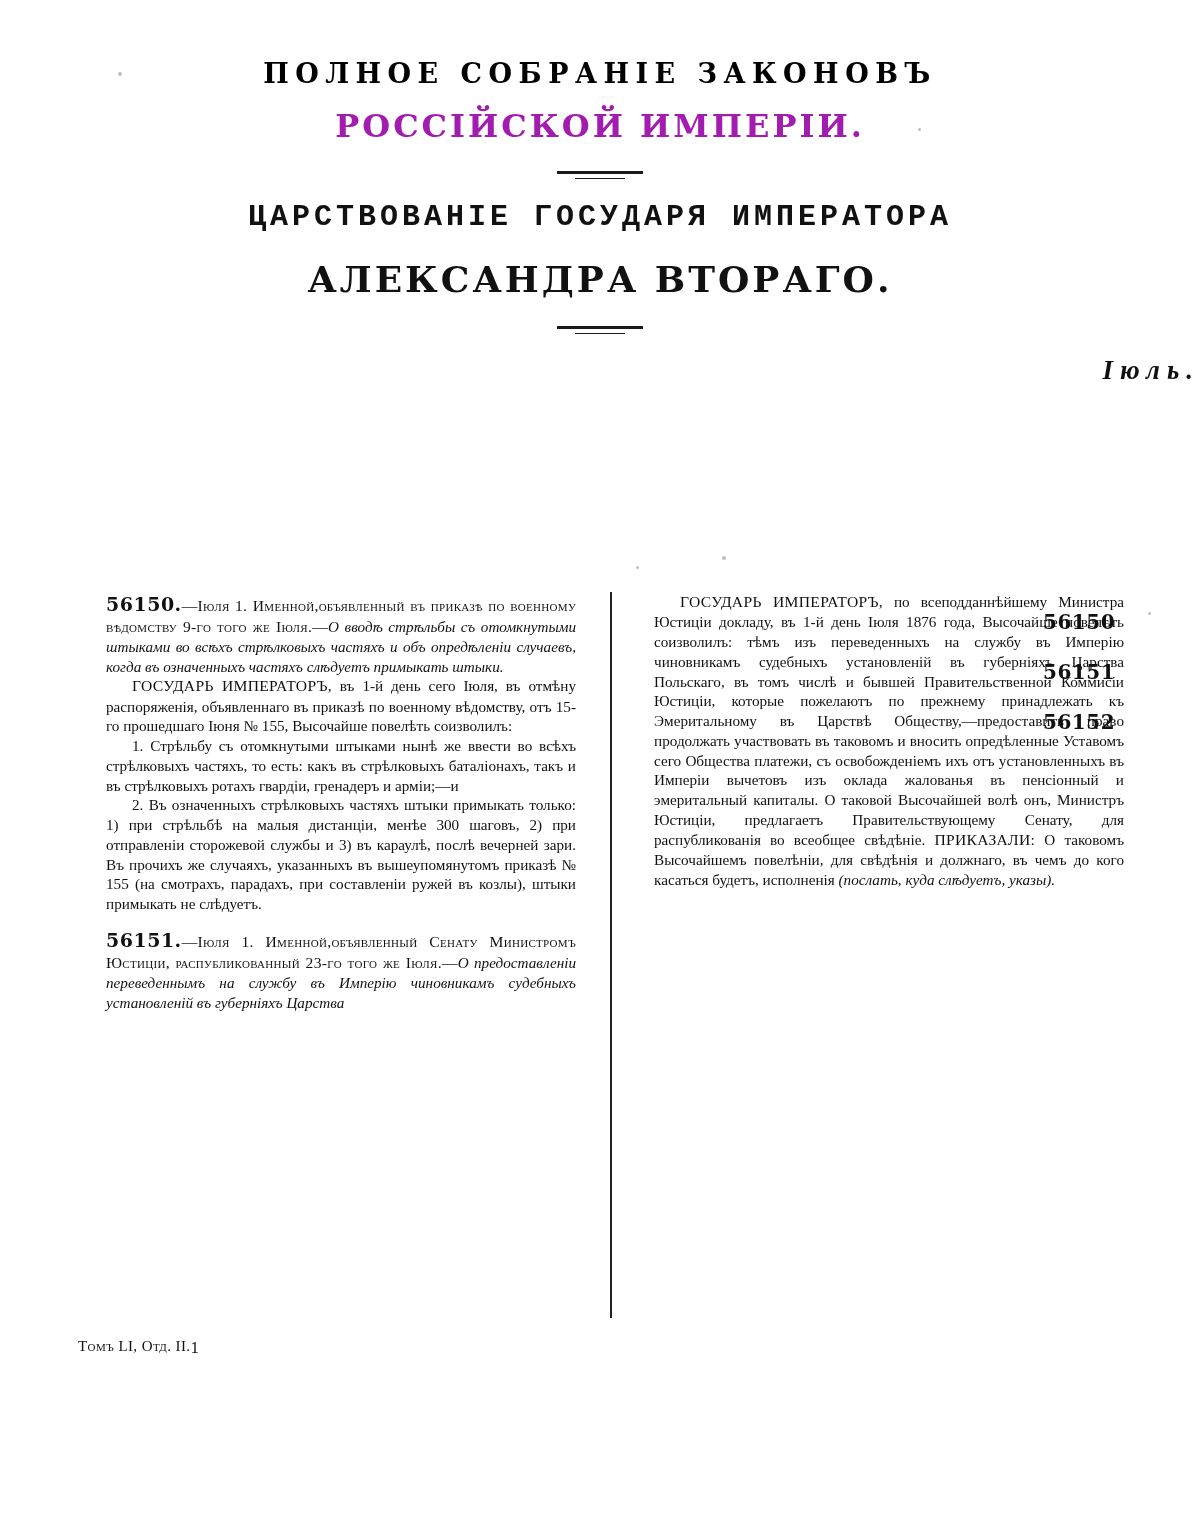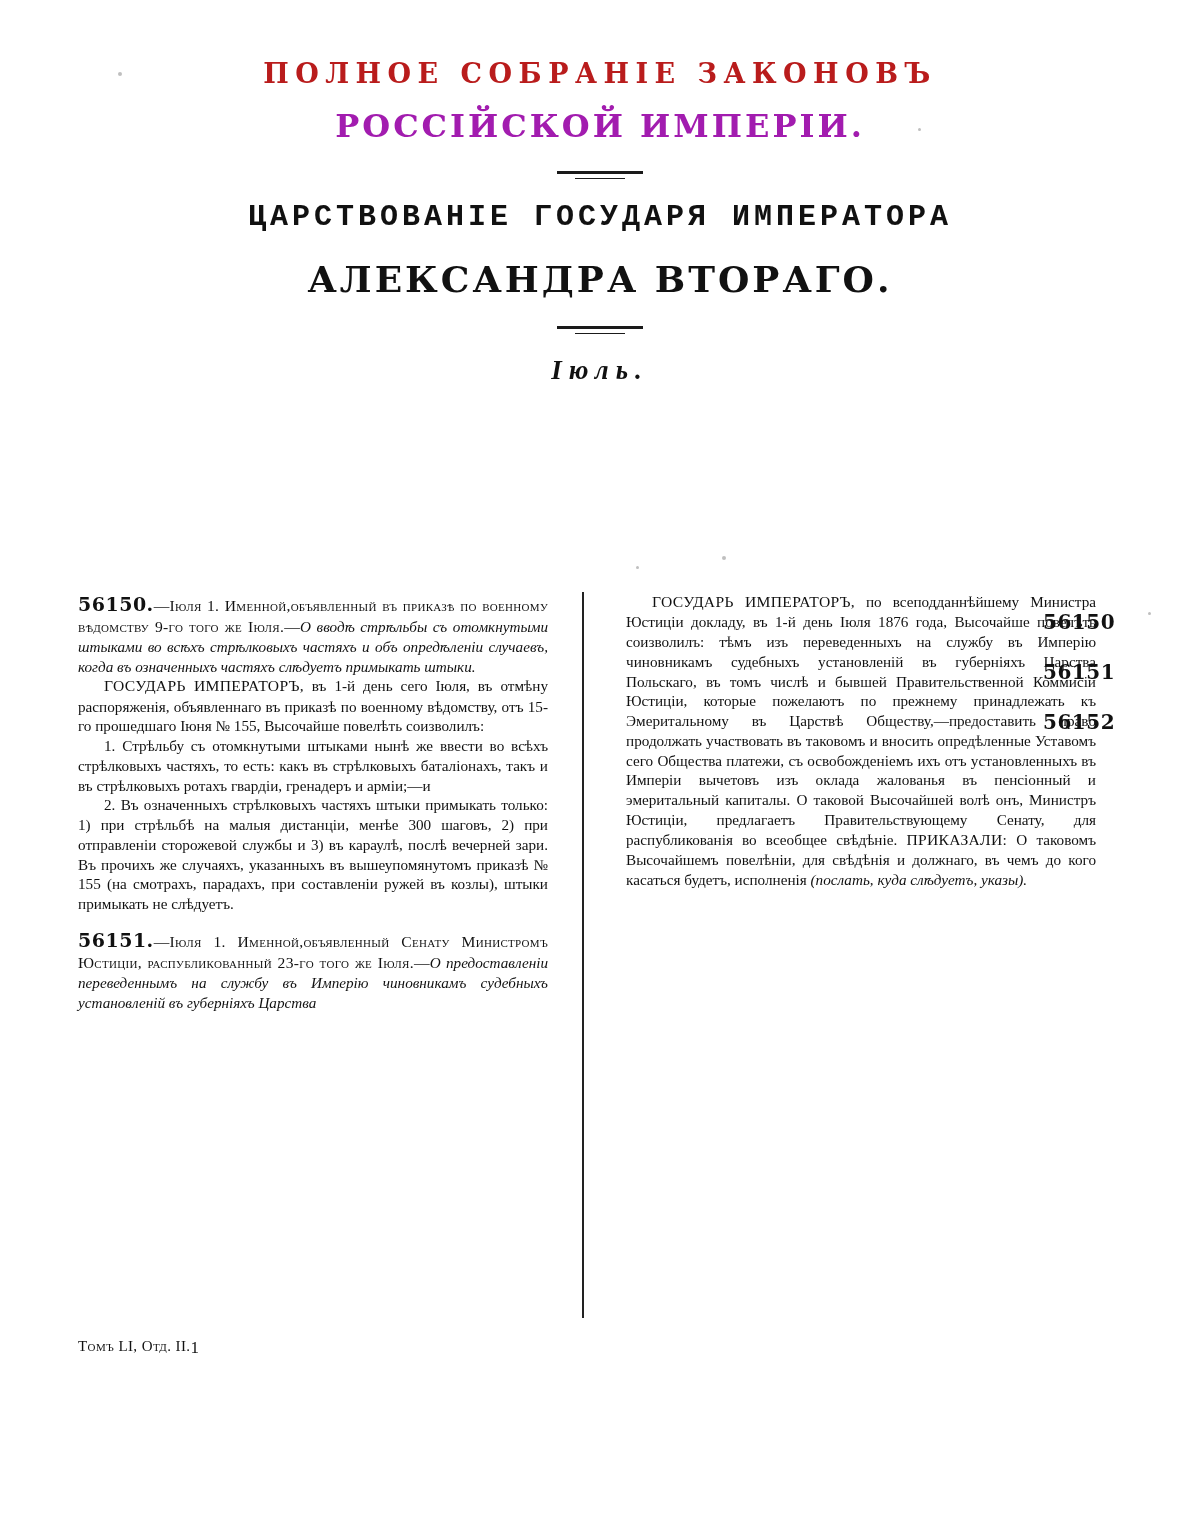--- a/index.html
+++ b/index.html
@@ -26,21 +26,21 @@
   
   .masthead {
     text-align: center;
     padding-top: 58px;
   }
   .title-line-1 {
     font-size: 27px;
     letter-spacing: 6.5px;
     font-weight: 700;
     font-family: "DejaVu Serif", serif;
-    color: #b91c1c;
+    color: #000000;
   }
   .title-line-2 {
     font-size: 32px;
     letter-spacing: 3px;
     font-weight: 700;
     margin-top: 18px;
     font-family: "DejaVu Serif", serif;
     color: #a21caf;
   }
   .rule-short {
@@ -78,40 +78,41 @@
     letter-spacing: 1px;
     margin-top: 8px;
   }
   .month {
     font-size: 27px;
     font-style: italic;
     font-weight: 700;
     letter-spacing: 7px;
     margin-top: 26px;
     font-family: "Liberation Serif", serif;
+    text-align: right;
   }
 
   
   .columns {
     position: absolute;
     top: 592px;
     left: 78px;
     width: 1046px;
     height: 740px;
     display: flex;
     gap: 0;
   }
   .col {
     width: 470px;
     font-size: 15.2px;
     line-height: 1.30;
     text-align: justify;
     position: relative;
   }
-  .col-left { padding-right: 22px; }
+  .col-left { padding-right: 22px; margin-left: 28px; }
   .col-right { padding-left: 30px; }
   .divider {
     width: 0;
     border-left: 1px solid #222;
     border-right: 1px solid #222;
     margin: 0 12px;
     height: 726px;
   }
 
   p.para {

